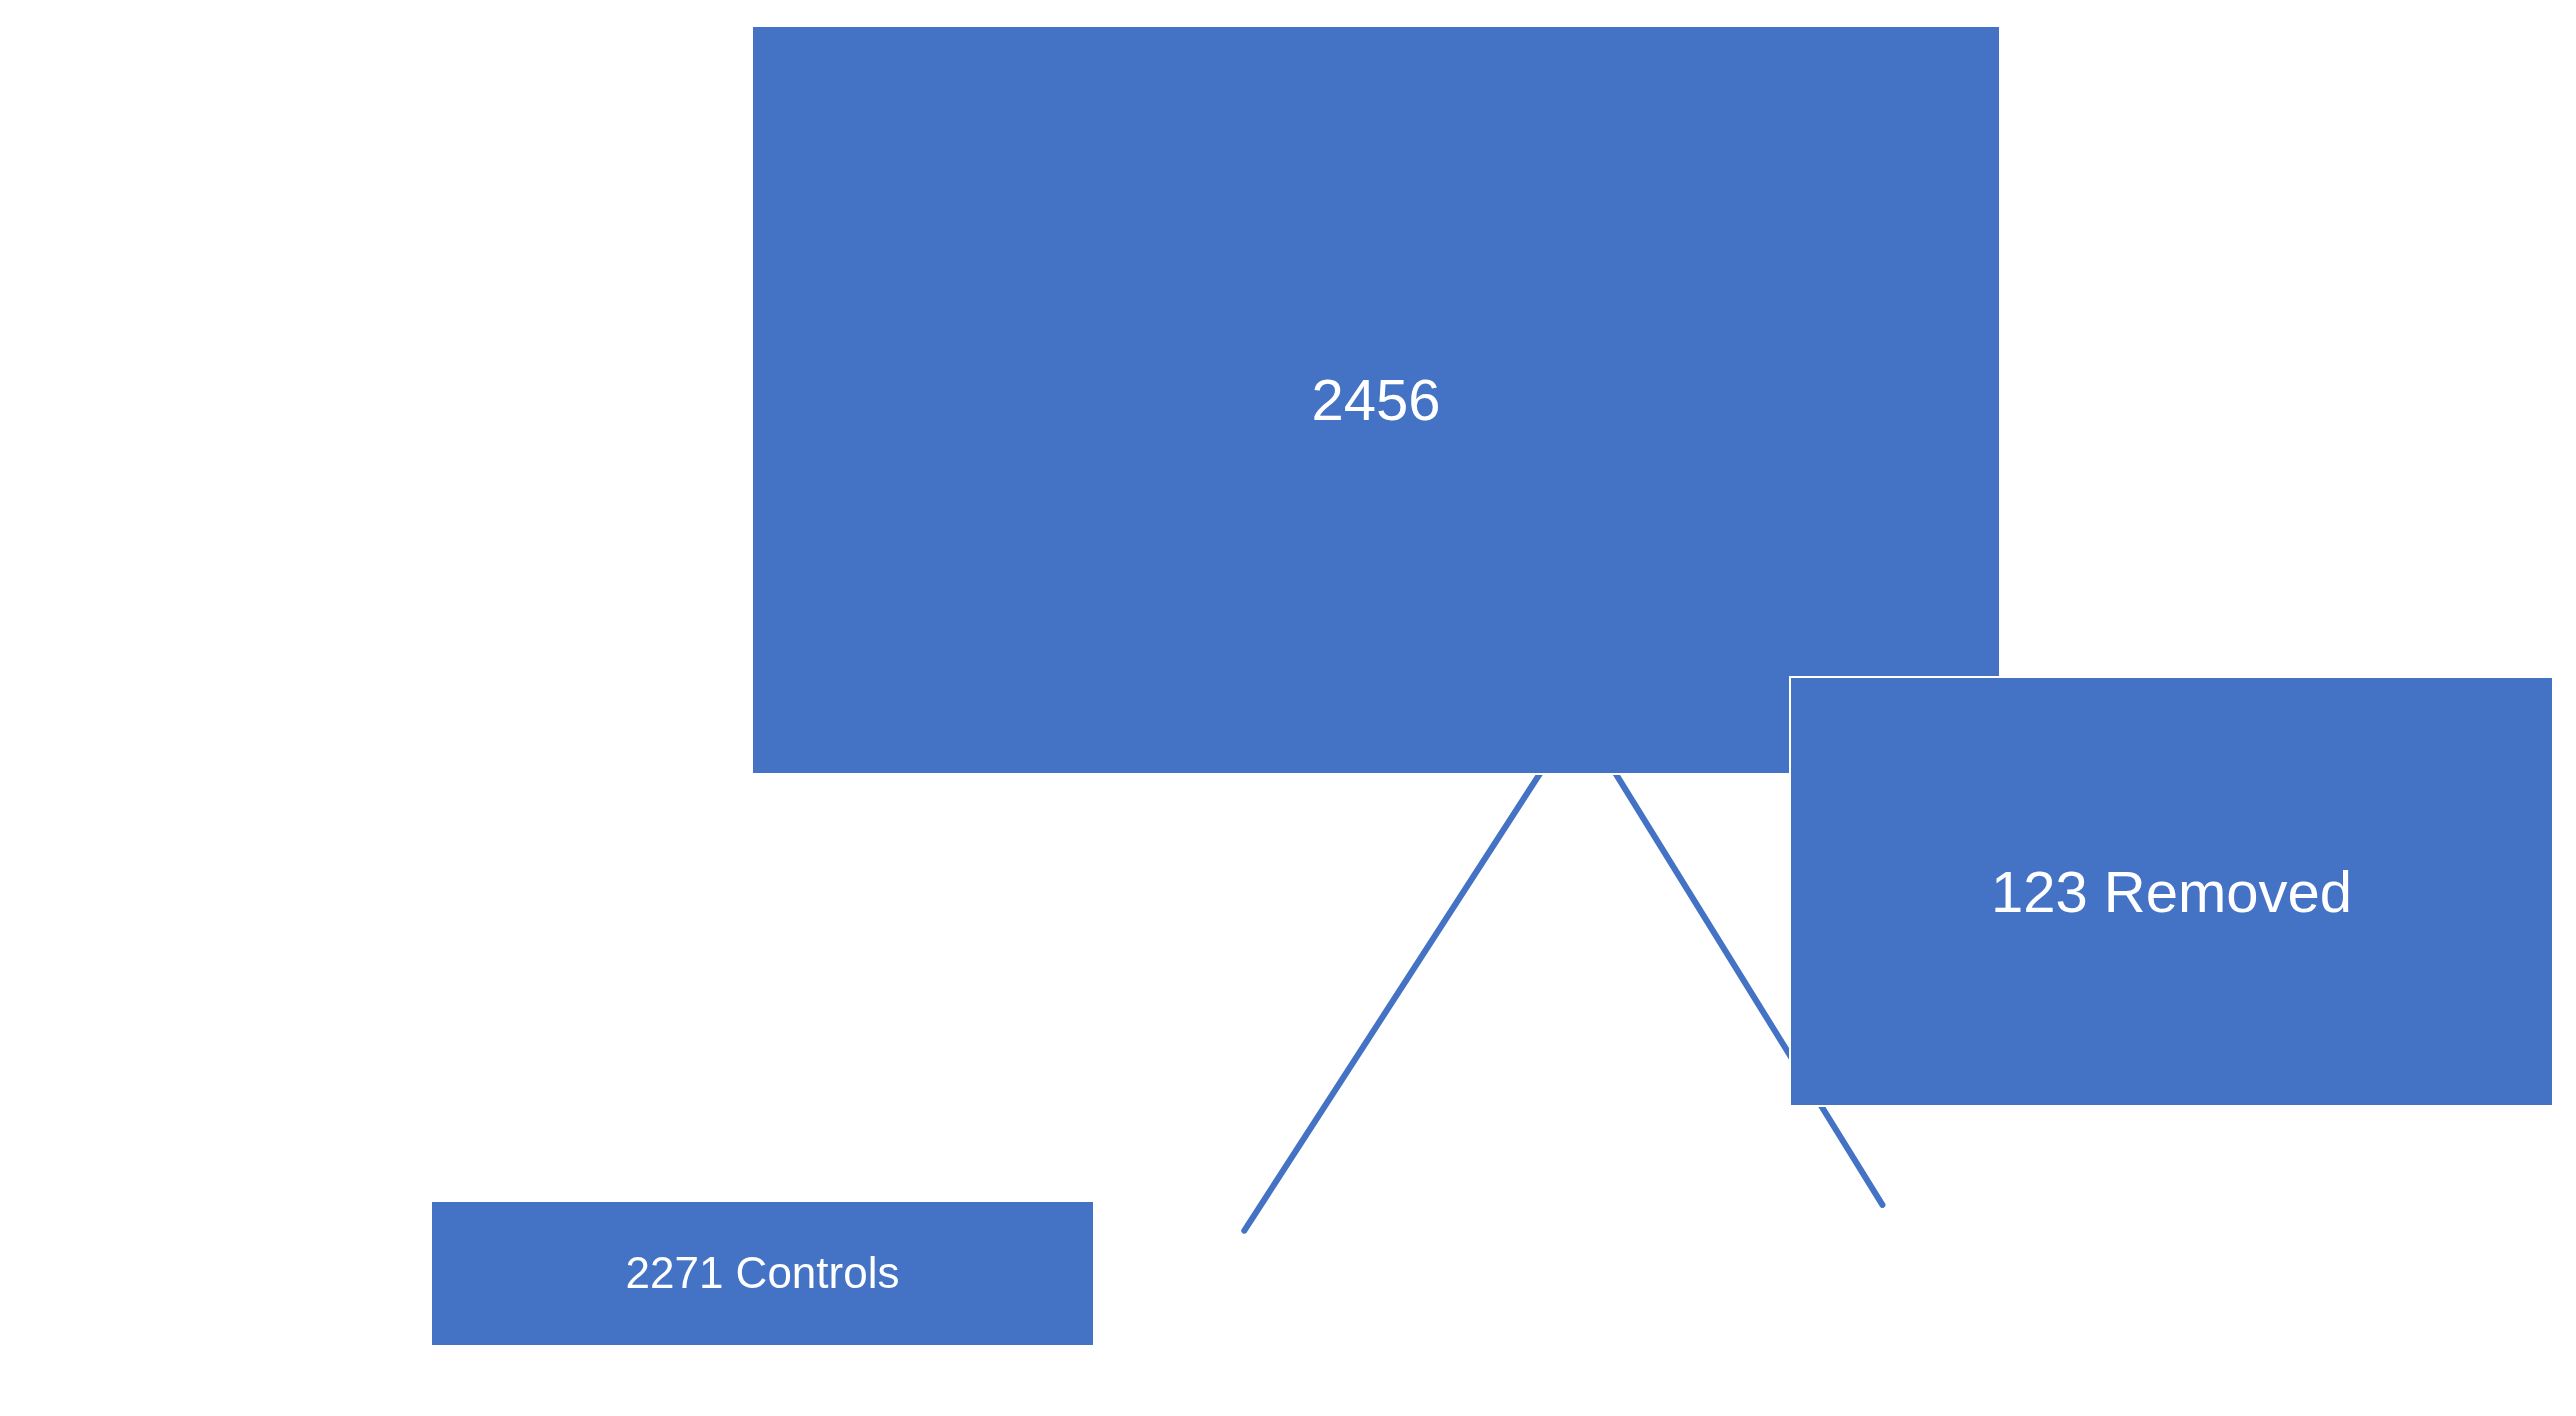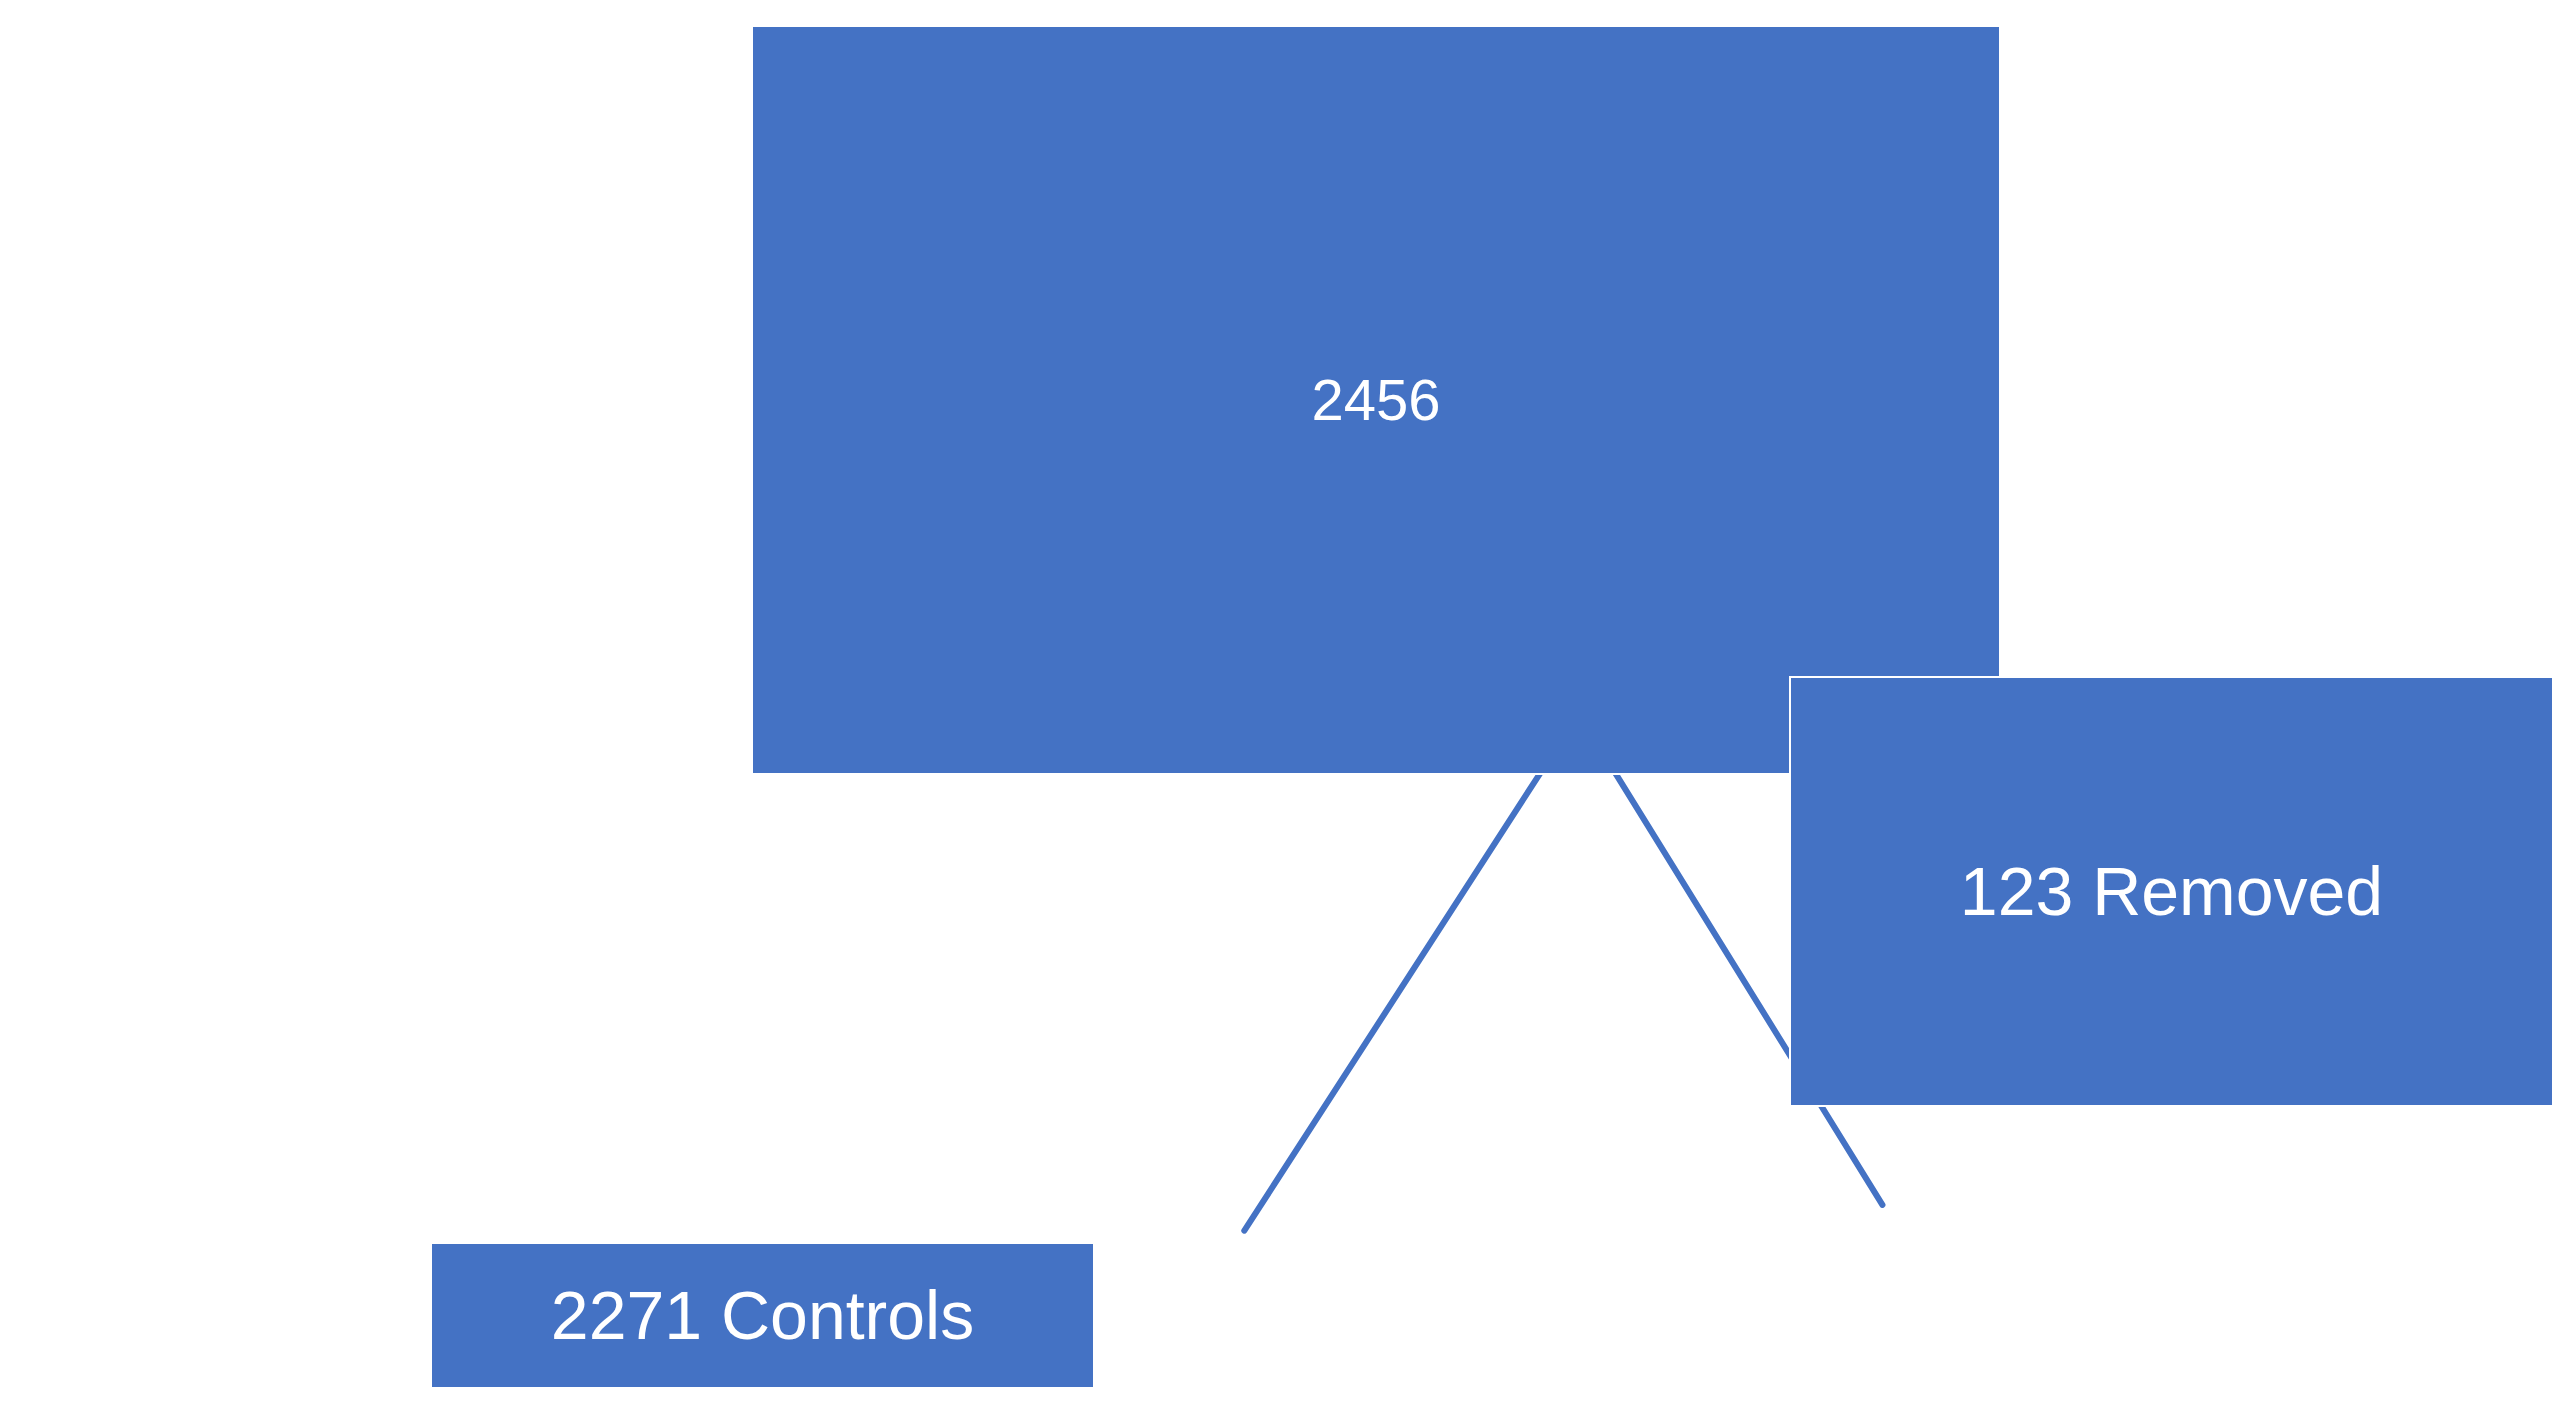--- a/index.html
+++ b/index.html
@@ -69,31 +69,31 @@
     font-size: 58px;
     z-index: 4;
   }
 
   
   #node-removed {
     left: 1789px;
     top: 676px;
     width: 765px;
     height: 431px;
-    font-size: 68px;
+    font-size: 58px;
     z-index: 4;
   }
 
   
   #node-controls {
     left: 430px;
-    top: 1242px;
+    top: 1200px;
     width: 665px;
     height: 147px;
-    font-size: 68px;
+    font-size: 44px;
     z-index: 4;
   }
 
   
   #node-hiv {
     left: 1422px;
     top: 1227px;
     width: 642px;
     height: 159px;
     font-size: 56px;

